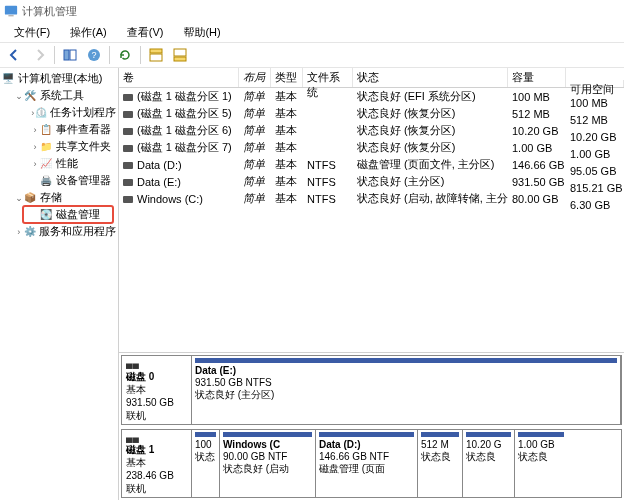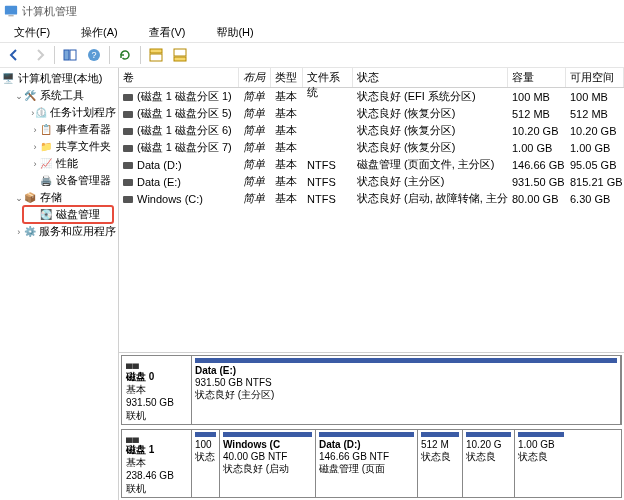--- a/index.html
+++ b/index.html
@@ -1,20 +1,20 @@
 <!DOCTYPE html>
 <html><head>
 <meta charset="utf-8">
 <style>
 * { box-sizing: border-box; margin: 0; padding: 0; }
 body { font-family: "Microsoft YaHei", "Segoe UI", sans-serif; font-size: 11px; background: #fff; width: 624px; height: 500px; overflow: hidden; color: #000; }
 .titlebar { height: 22px; background: #fff; display: flex; align-items: center; padding: 0 4px; border-bottom: 0; }
 .titlebar .icon { width: 14px; height: 14px; margin-right: 4px; display: flex; align-items: center; justify-content: center; }
 .titlebar .title { color: #555; font-family: Liberation Mono, monospace; }
-.menubar { height: 20px; display: flex; align-items: center; padding: 0 6px; gap: 15px; }
+.menubar { height: 20px; display: flex; align-items: center; padding: 0 6px; gap: 4px; }
 .menubar .item { padding: 2px 8px; cursor: default; }
 .toolbar { height: 26px; display: flex; align-items: center; padding: 0 4px; gap: 2px; border-top: 1px solid #e5e5e5; border-bottom: 1px solid #e5e5e5; }
 .toolbar .btn { width: 22px; height: 22px; display: flex; align-items: center; justify-content: center; cursor: pointer; }
 .toolbar .sep { width: 1px; height: 18px; background: #d0d0d0; margin: 0 2px; }
 .main { display: flex; height: 432px; }
 .left { width: 152px; border-right: 1px solid #d0d0d0; overflow: hidden; padding: 2px 0; }
 .tree-node { display: flex; align-items: center; padding: 1px 2px; white-space: nowrap; cursor: default; }
 .tree-node.indent1 { padding-left: 14px; }
 .tree-node.indent2 { padding-left: 30px; }
 .tree-node .expand { width: 10px; text-align: center; color: #666; font-size: 9px; }
@@ -26,21 +26,21 @@
 .vol-header { display: flex; background: #fff; border-bottom: 1px solid #d0d0d0; height: 20px; }
 .vol-header .col { padding: 2px 4px; border-right: 1px solid #e5e5e5; font-weight: normal; }
 .vol-row { display: flex; height: 17px; align-items: center; }
 .vol-row .cell { padding: 0 4px; overflow: hidden; white-space: nowrap; }
 .col-vol { width: 120px; }
 .col-layout { width: 32px; font-style: italic; }
 .col-type { width: 32px; }
 .col-fs { width: 50px; }
 .col-status { width: 155px; }
 .col-cap { width: 58px; }
-.col-free { width: 58px; }
+.col-free { width: 58px; margin-top: 12px; }
 .disk-icon { display: inline-block; width: 10px; height: 7px; background: #555; margin-right: 4px; vertical-align: middle; border-radius: 1px; }
 .diskmap { flex: 1; overflow: hidden; padding: 2px; }
 .disk-row { display: flex; margin-bottom: 4px; border: 1px solid #888; }
 .disk-label { width: 70px; padding: 2px 4px; border-right: 1px solid #888; font-size: 10px; line-height: 1.3; }
 .disk-label .dicon { display: block; font-size: 9px; color: #333; }
 .disk-parts { flex: 1; display: flex; }
 .part { border-right: 1px solid #888; padding: 2px 3px; font-size: 10px; line-height: 1.2; overflow: hidden; position: relative; }
 .part .bar { height: 5px; background: #3b5ba5; margin-bottom: 2px; }
 .part b { font-weight: bold; }
 .svgicon { width: 14px; height: 14px; }
@@ -264,21 +264,21 @@
       <div class="disk-row">
         <div class="disk-label">
           <span class="dicon">▄▄</span>
           <b>磁盘 1</b><br>
           <span>基本</span><br>
           <span>238.46 GB</span><br>
           <span>联机</span>
         </div>
         <div class="disk-parts">
           <div class="part" style="width:28px"><div class="bar"></div><span>100</span><br><span>状态</span></div>
-          <div class="part" style="width:96px"><div class="bar"></div><b>Windows  (C</b><br><span>40.00 GB NTF</span><br><span>状态良好 (启动</span></div>
+          <div class="part" style="width:96px"><div class="bar"></div><b>Windows  (C</b><br><span>90.00 GB NTF</span><br><span>状态良好 (启动</span></div>
           <div class="part" style="width:102px"><div class="bar"></div><b>Data  (D:)</b><br><span>146.66 GB NTF</span><br><span>磁盘管理 (页面</span></div>
           <div class="part" style="width:45px"><div class="bar"></div><span>512 M</span><br><span>状态良</span></div>
           <div class="part" style="width:52px"><div class="bar"></div><span>10.20 G</span><br><span>状态良</span></div>
           <div class="part" style="width:52px;border-right:none"><div class="bar"></div><span>1.00 GB</span><br><span>状态良</span></div>
         </div>
       </div>
 
     </div>
   </div>
 </div>

